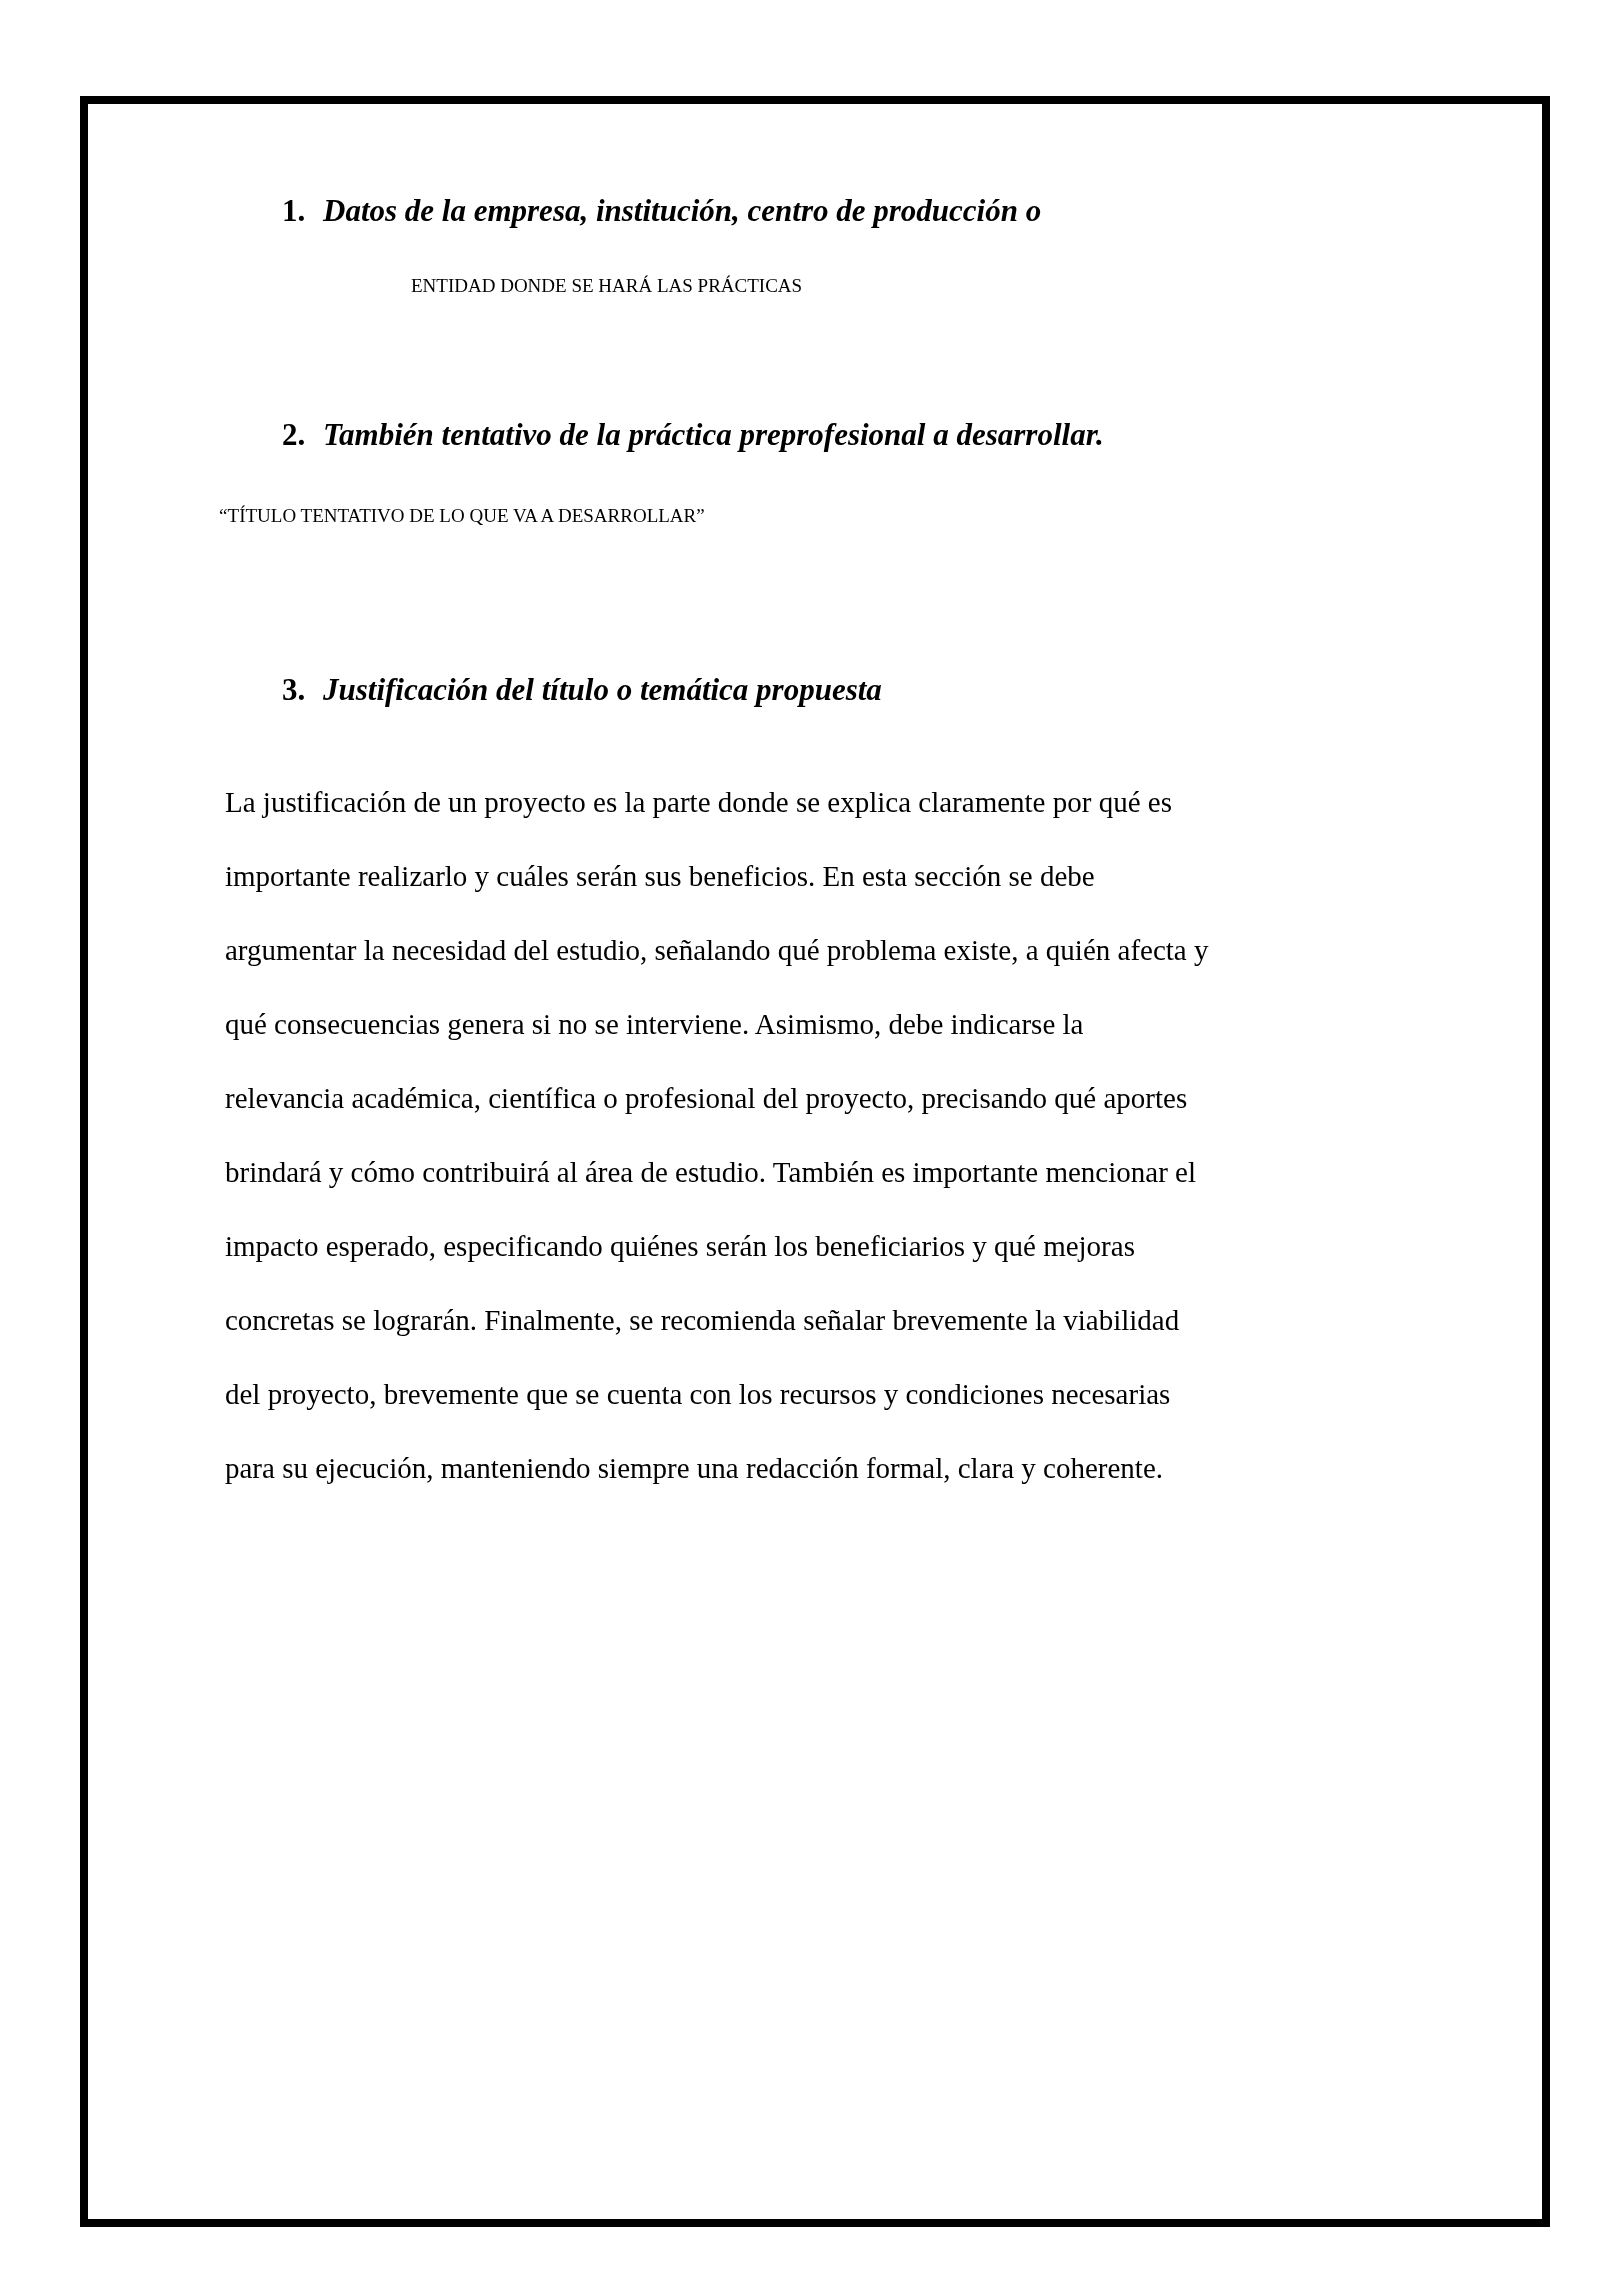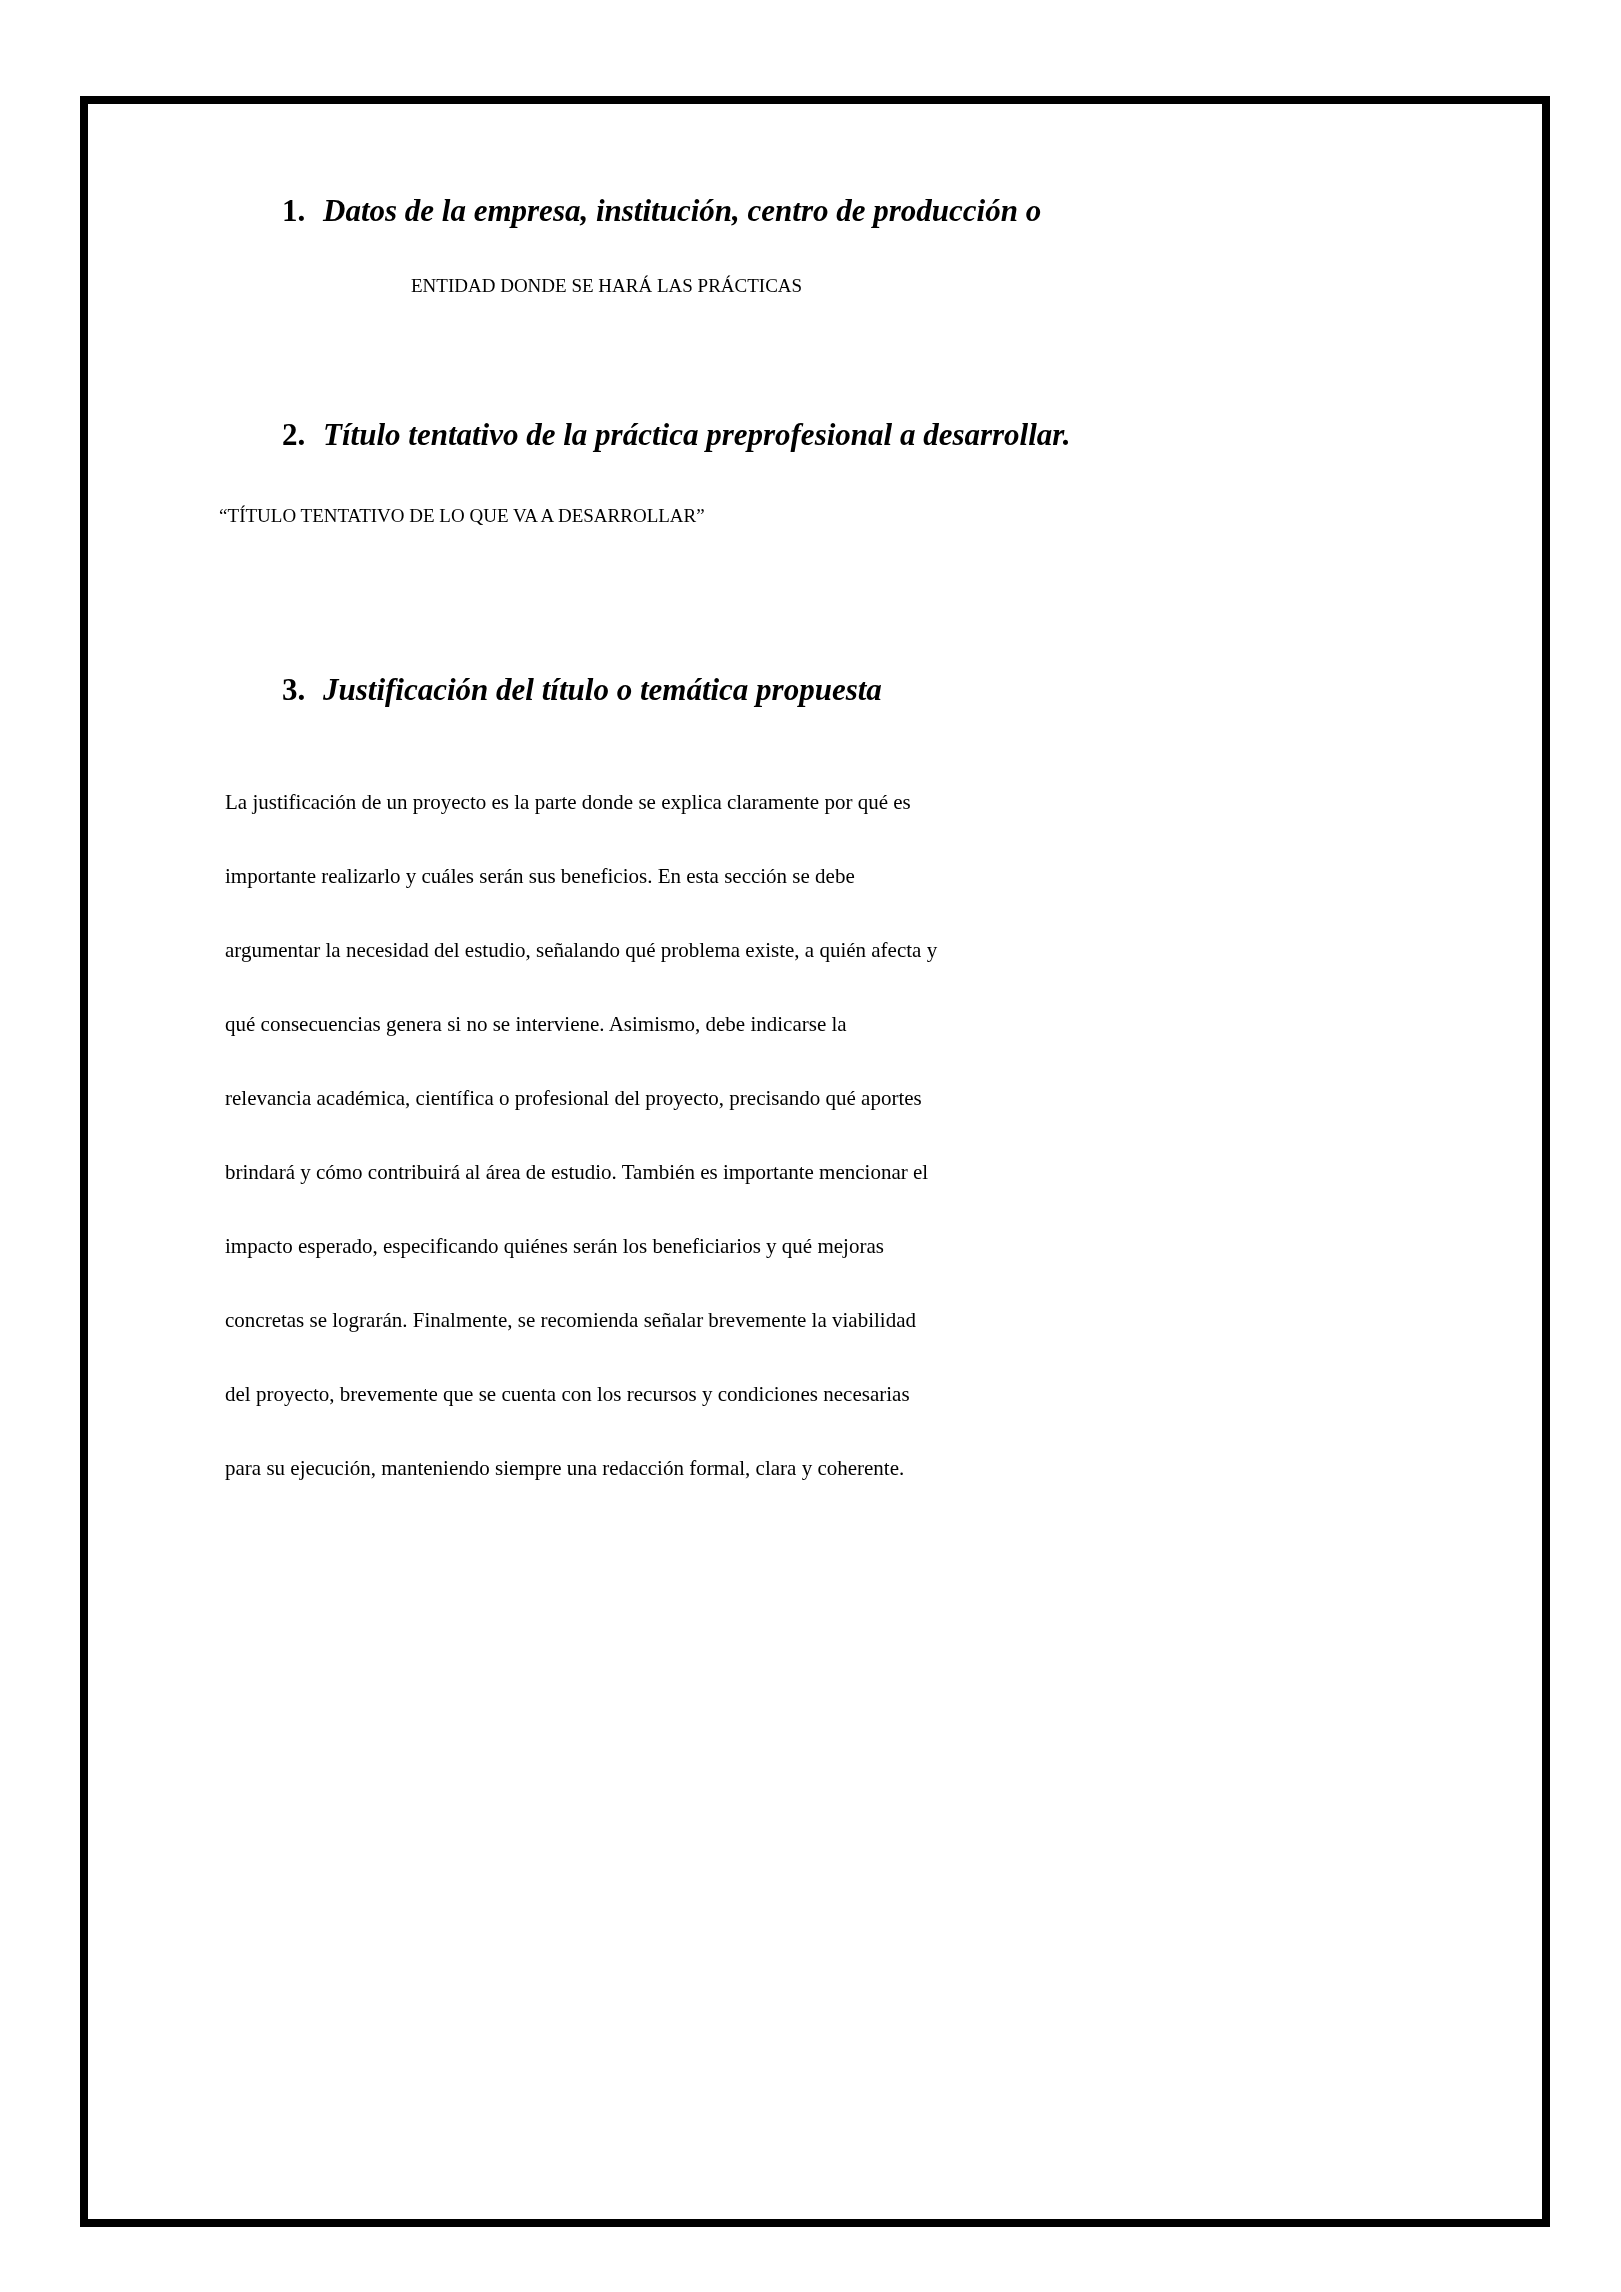--- a/index.html
+++ b/index.html
@@ -59,21 +59,21 @@
   }
   .quote-line {
     margin-top: 14px;
     margin-left: -5.9px;
   }
   .h3-block {
     margin-top: 108px;
   }
   .para {
     margin-top: 28px;
-    font-size: 21px;
+    font-size: 29px;
   }
   .pline {
     line-height: 74px;
     white-space: nowrap;
   }
 </style>
 </head>
 <body>
 
 <div class="page">
@@ -87,21 +87,21 @@
       <span class="txt">
         <div>Datos de la empresa, institución, centro de producción o</div>
       </span>
     </div>
 
     <div class="sub-line entity-line">ENTIDAD DONDE SE HARÁ LAS PRÁCTICAS</div>
 
     <div class="heading h2-block">
       <span class="num">2.</span>
       <span class="txt">
-        <div>Título tentativo de la práctica preprofesional a desarrollar.</div>
+        <div>También tentativo de la práctica preprofesional a desarrollar.</div>
       </span>
     </div>
 
     <div class="sub-line quote-line">“TÍTULO TENTATIVO DE LO QUE VA A DESARROLLAR”</div>
 
     <div class="heading h3-block">
       <span class="num">3.</span>
       <span class="txt">
         <div>Justificación del título o temática propuesta</div>
       </span>

